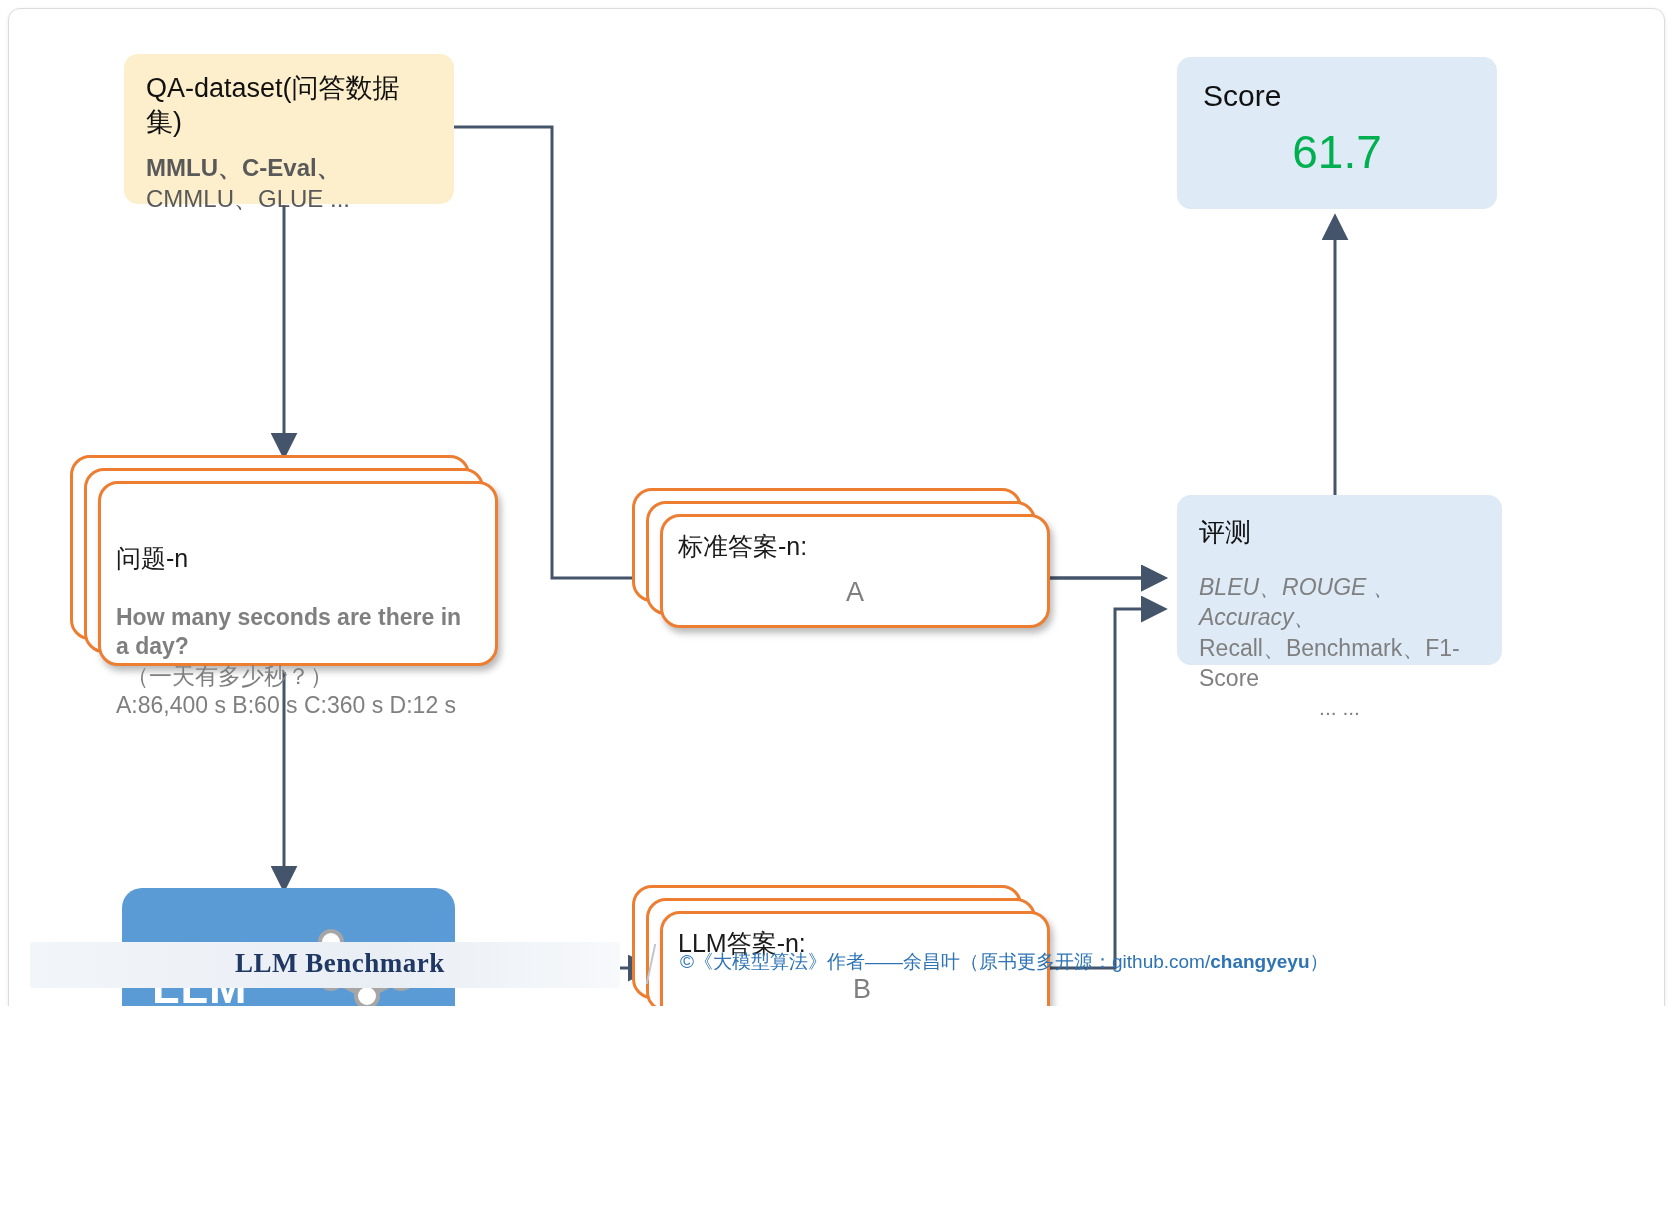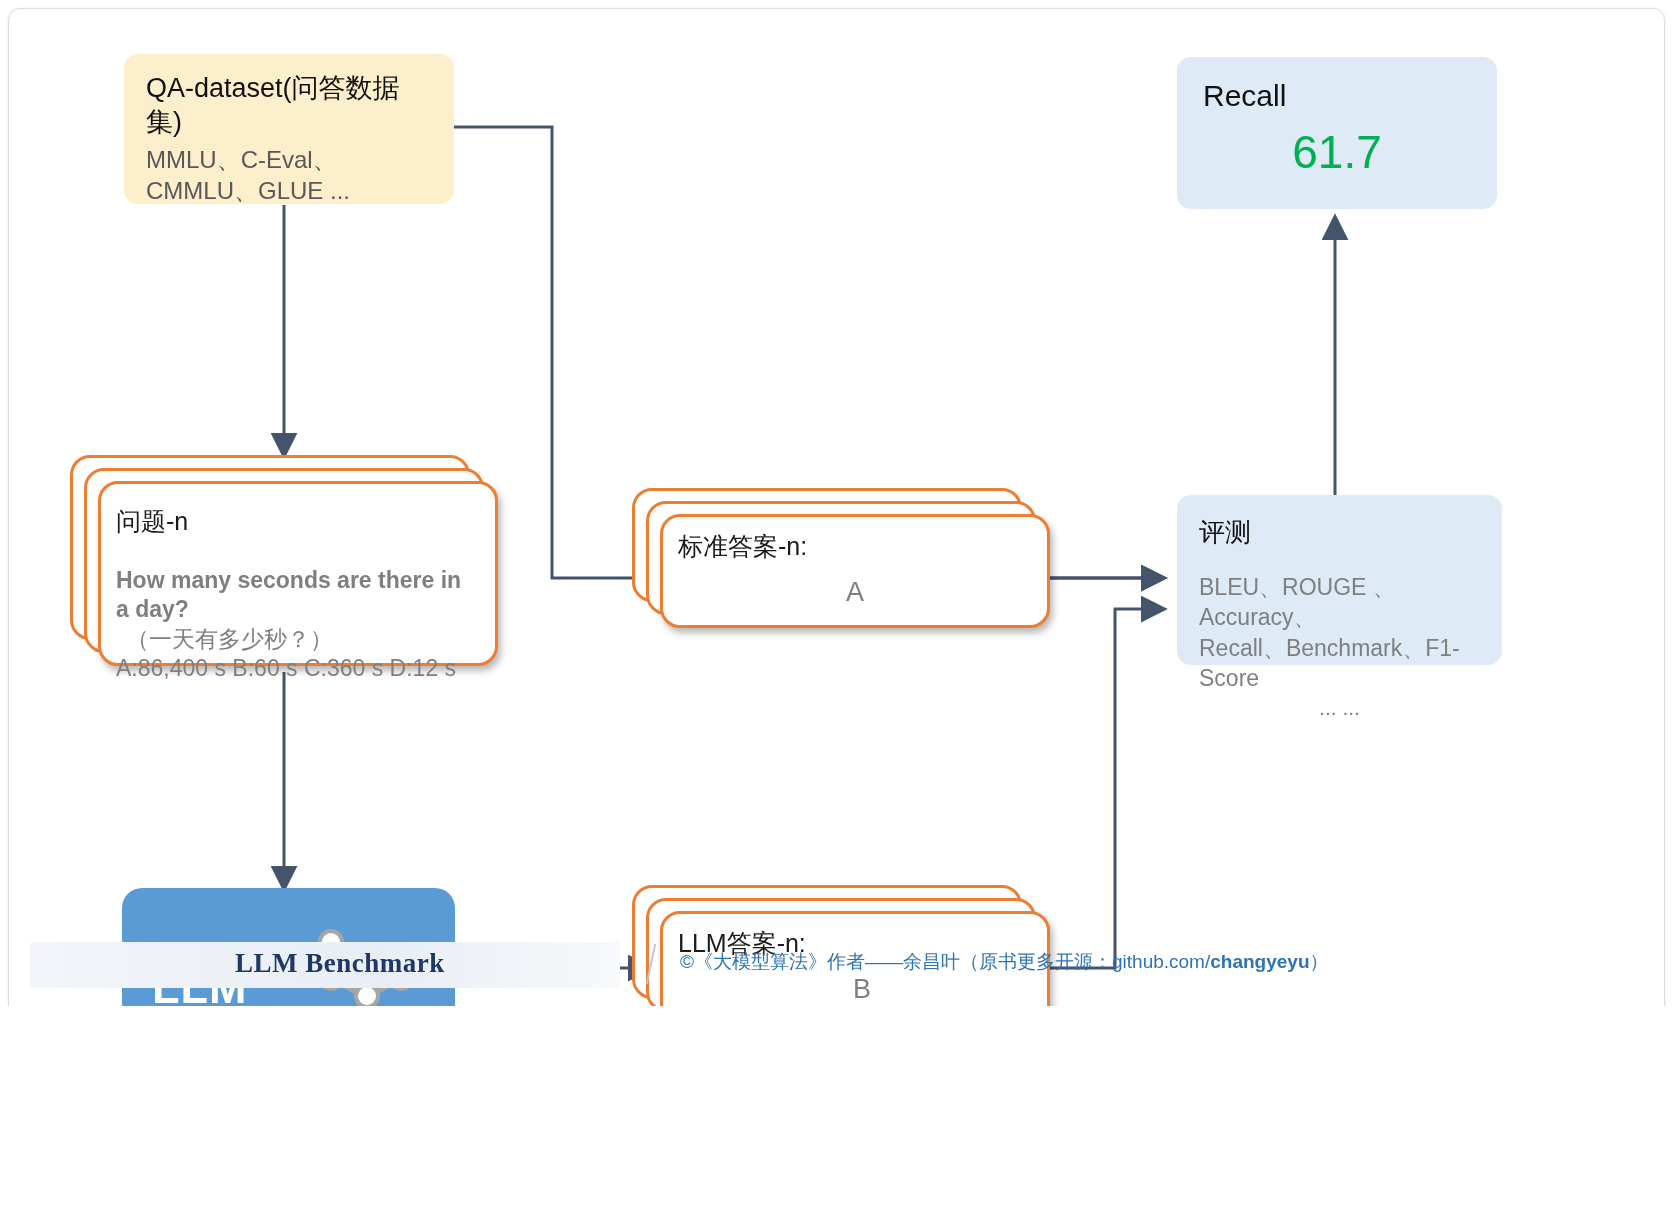--- a/index.html
+++ b/index.html
@@ -63,54 +63,54 @@
       <path d="M1042,578 L1163,578"></path>
 
       <path d="M1049,968 L1115,968 L1115,609 L1163,609"></path>
 
       <path d="M1335,495 L1335,218"></path>
     </g>
   </svg>
 
   <div class="yellowbox" style="left:124px;top:54px;width:330px;height:150px;padding:18px 22px;">
     <div style="font-size:27px;color:#111;line-height:1.25;">QA-dataset(问答数据集)</div>
-    <div style="font-size:24px;color:#595959;line-height:1.3;margin-top:4px;">MMLU、C-Eval、</div>
+    <div style="font-size:24px;color:#595959;line-height:1.3;margin-top:12px;font-weight:bold;">MMLU、C-Eval、</div>
     <div style="font-size:24px;color:#595959;line-height:1.3;">CMMLU、GLUE ...</div>
   </div>
 
   <div class="bluebox" style="left:1177px;top:57px;width:320px;height:152px;padding:22px 26px;">
-    <div style="font-size:30px;color:#111;">Recall</div>
+    <div style="font-size:30px;color:#111;">Score</div>
     <div style="font-size:46px;color:#00B050;text-align:center;margin-top:12px;">61.7</div>
   </div>
 
   <div class="stack" style="left:70px;top:455px;width:430px;height:215px;">
     <div class="sheet s1" style="width:400px;height:185px;"></div>
     <div class="sheet s2" style="width:400px;height:185px;"></div>
     <div class="sheet s3" style="width:400px;height:185px;"></div>
-    <div class="content" style="width:400px;height:185px;padding:24px 18px 0 18px;">
+    <div class="content" style="width:400px;height:185px;padding:24px 18px 0 18px;margin-top:37px;">
       <div class="card-title">问题-n</div>
       <div class="card-body" style="margin-top:28px;font-weight:bold;">How many seconds are there in a day?</div>
       <div class="card-body" style="padding-left:10px;">（一天有多少秒？）</div>
       <div class="card-body">A:86,400 s    B:60 s     C:360 s     D:12 s</div>
     </div>
   </div>
 
   <div class="stack" style="left:632px;top:488px;width:420px;height:150px;">
     <div class="sheet s1" style="width:390px;height:114px;"></div>
     <div class="sheet s2" style="width:390px;height:114px;"></div>
     <div class="sheet s3" style="width:390px;height:114px;"></div>
     <div class="content" style="width:390px;height:114px;padding:16px 18px 0 18px;">
       <div class="card-title">标准答案-n:</div>
       <div style="font-size:27px;color:#7f7f7f;text-align:center;margin-top:14px;">A</div>
     </div>
   </div>
 
   <div class="bluebox" style="left:1177px;top:495px;width:325px;height:170px;padding:20px 22px;">
     <div style="font-size:26px;color:#111;">评测</div>
-    <div style="font-size:23px;color:#7f7f7f;line-height:1.32;margin-top:22px;">BLEU、ROUGE 、Accuracy、</div>
+    <div style="font-size:23px;color:#7f7f7f;line-height:1.32;margin-top:22px;font-style:italic;">BLEU、ROUGE 、Accuracy、</div>
     <div style="font-size:23px;color:#7f7f7f;line-height:1.32;">Recall、Benchmark、F1-Score</div>
     <div style="font-size:21px;color:#7f7f7f;text-align:center;line-height:1.4;">... ...</div>
   </div>
 
   <div class="llmbox" style="left:122px;top:888px;width:333px;height:160px;">
     <div class="llm-label">LLM</div>
     <svg style="position:absolute;right:36px;bottom:28px;" width="110" height="100" viewBox="0 0 110 100">
       <g stroke="#A6A6A6" stroke-width="7" fill="none">
         <line x1="22" y1="22" x2="22" y2="58"></line>
         <line x1="22" y1="22" x2="58" y2="40"></line>

